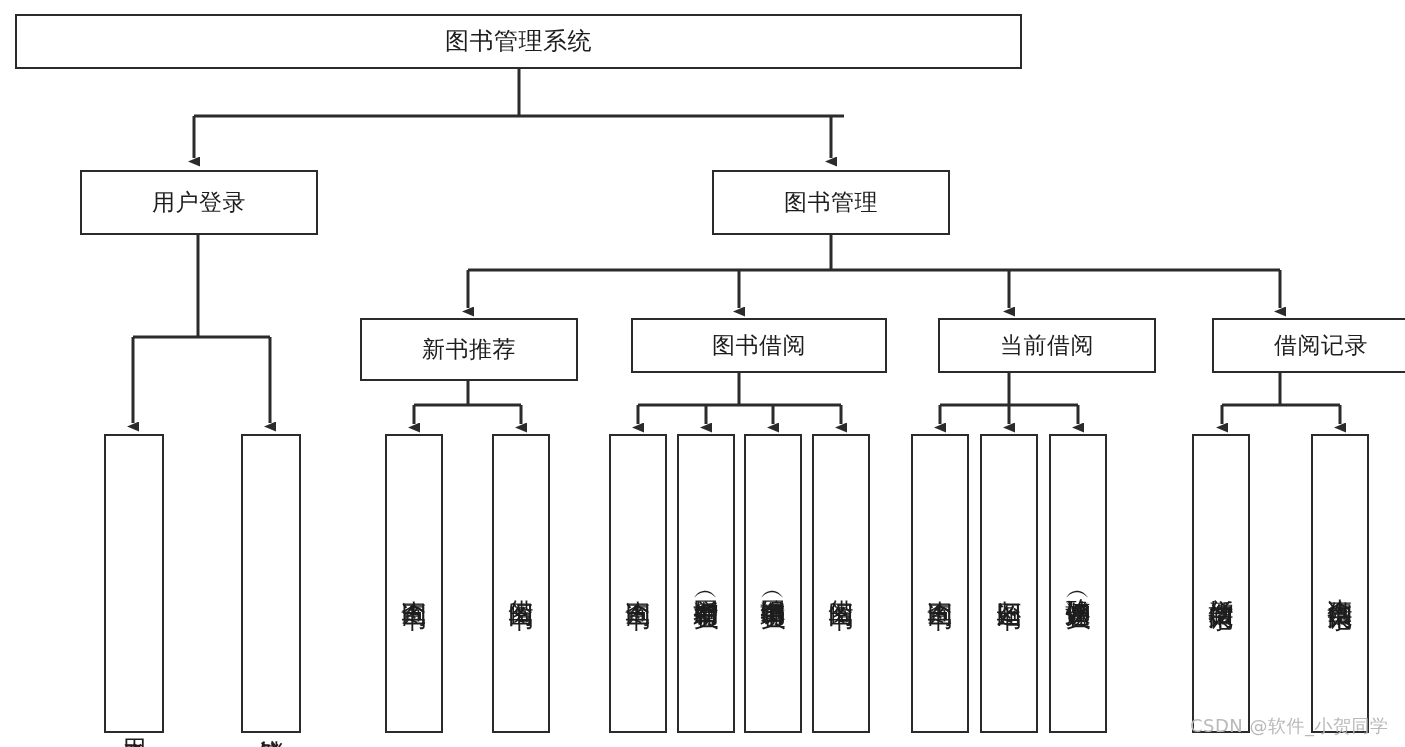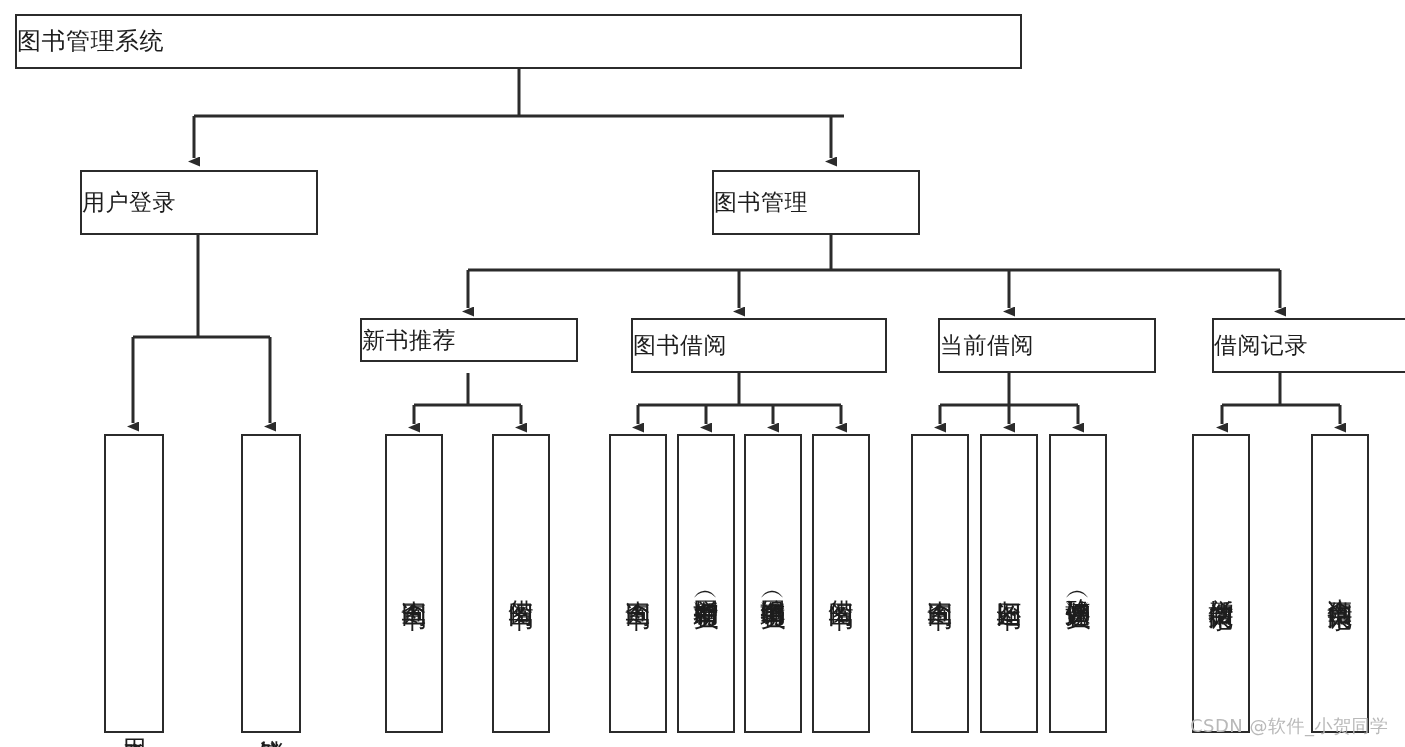--- a/index.html
+++ b/index.html
@@ -25,20 +25,21 @@
     height: 747px;
     pointer-events: none;
   }
   .node {
     position: absolute;
     box-sizing: border-box;
     border: 2px solid #2b2b2b;
     background: #ffffff;
     display: flex;
     align-items: center;
+    justify-content: center;
     color: #1d1d1d;
   }
   .node .label {
     display: block;
     text-align: center;
     line-height: 1.06;
   }
   
   .node.h .label {
     font-size: 23px;
@@ -131,25 +132,25 @@
     </g>
   </svg>
 
   <div class="node h" id="node-root" style="left:15px; top:14px; width:1007px; height:55px;">
     <span class="label">图书管理系统</span>
   </div>
 
   <div class="node h" style="left:80px; top:170px; width:238px; height:65px;">
     <span class="label">用户登录</span>
   </div>
-  <div class="node h" style="left:712px; top:170px; width:208px; height:65px;">
+  <div class="node h" style="left:712px; top:170px; width:238px; height:65px;">
     <span class="label">图书管理</span>
   </div>
 
-  <div class="node h" style="left:360px; top:318px; width:218px; height:44px;">
+  <div class="node h" style="left:360px; top:318px; width:218px; height:63px;">
     <span class="label">新书推荐</span>
   </div>
   <div class="node h" style="left:631px; top:318px; width:256px; height:55px;">
     <span class="label">图书借阅</span>
   </div>
   <div class="node h" style="left:901px; top:318px; width:218px; height:55px;margin-left:37px;">
     <span class="label">当前借阅</span>
   </div>
   <div class="node h" style="left:1172px; top:318px; width:218px; height:55px;margin-left:40px;">
     <span class="label">借阅记录</span>

